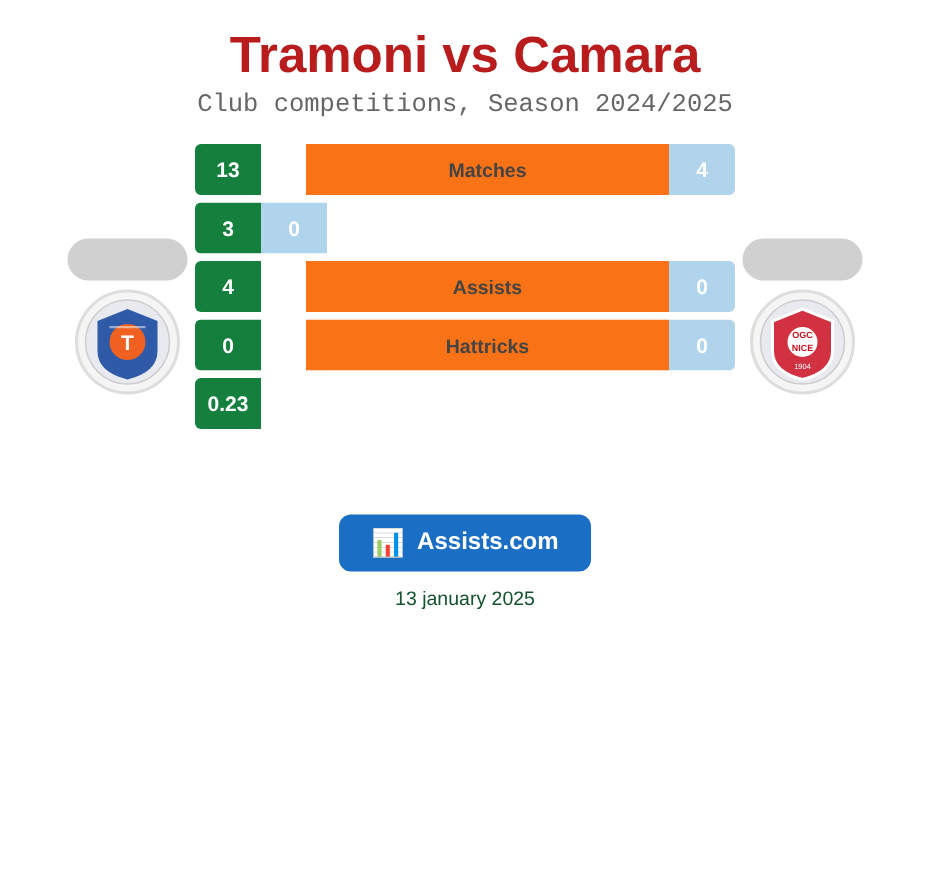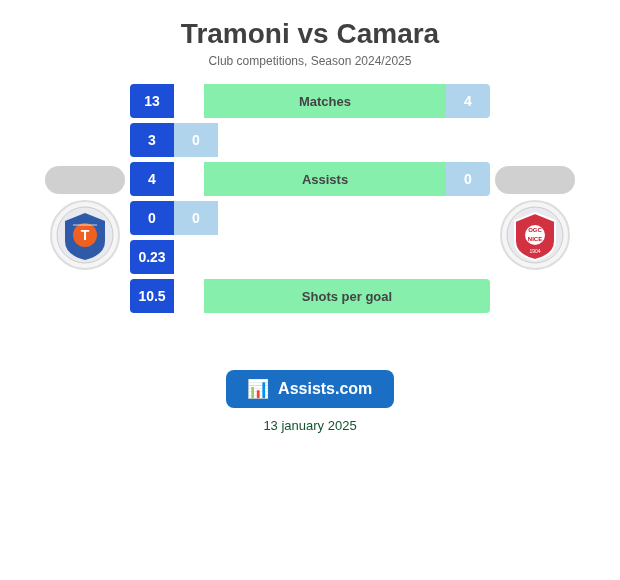--- a/index.html
+++ b/index.html
@@ -13,29 +13,30 @@
       align-items: center;
       overflow: hidden;
     }
 
     .header {
       text-align: center;
       padding: 18px 10px 6px;
     }
 
     .header h1 {
-      font-size: 28px;
-      font-weight: bold;
-      color: #404040;
+      font-size: 34px;
+      font-weight: bold;
+      color: #b91c1c;
     }
 
     .header .subtitle {
-      font-size: 12px;
+      font-size: 17px;
       color: #666;
       margin-top: 4px;
+      font-family: Liberation Mono, monospace;
     }
 
     .main-content {
       display: flex;
       flex-direction: row;
       align-items: center;
       justify-content: center;
       width: 100%;
       margin-top: 10px;
       gap: 0px;
@@ -124,21 +125,21 @@
     .full-row {
       display: flex;
       flex-direction: row;
       height: 34px;
       border-radius: 4px;
       overflow: hidden;
       width: 100%;
     }
 
     .val-blue {
-      background: #1d4ed8;
+      background: #15803d;
       color: white;
       font-weight: bold;
       font-size: 14px;
       min-width: 44px;
       display: flex;
       align-items: center;
       justify-content: center;
     }
 
     .val-light-blue-right {
@@ -147,21 +148,21 @@
       font-weight: bold;
       font-size: 14px;
       min-width: 44px;
       display: flex;
       align-items: center;
       justify-content: center;
     }
 
     .middle-label {
       flex: 1;
-      background: #86efac;
+      background: #f97316;
       display: flex;
       align-items: center;
       justify-content: center;
       font-size: 13px;
       font-weight: bold;
       color: #444;
       margin-left: 30px;
     }
   </style>
 </head>
@@ -206,31 +207,28 @@
     </div>
 
     <div class="full-row">
       <div class="val-blue">4</div>
       <div class="middle-label">Assists</div>
       <div class="val-light-blue-right">0</div>
     </div>
 
     <div class="full-row">
       <div class="val-blue">0</div>
+      <div class="middle-label">Hattricks</div>
       <div class="val-light-blue-right">0</div>
     </div>
 
     <div class="full-row">
       <div class="val-blue">0.23</div>
     </div>
 
-    <div class="full-row">
-      <div class="val-blue">10.5</div>
-      <div class="middle-label">Shots per goal</div>
-    </div>
 
     <div class="full-row">
     </div>
 
   </div>
 
   <div class="right-logo">
     <div class="logo-placeholder"></div>
     <div class="logo-circle">
 

